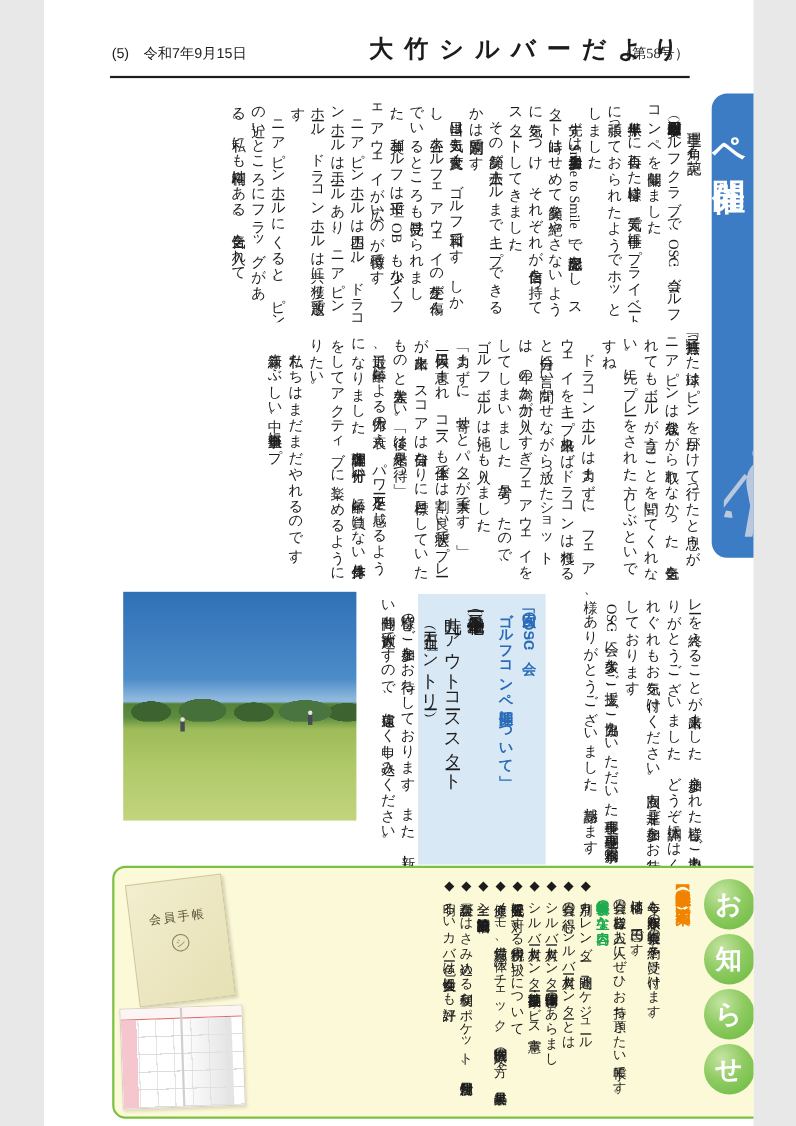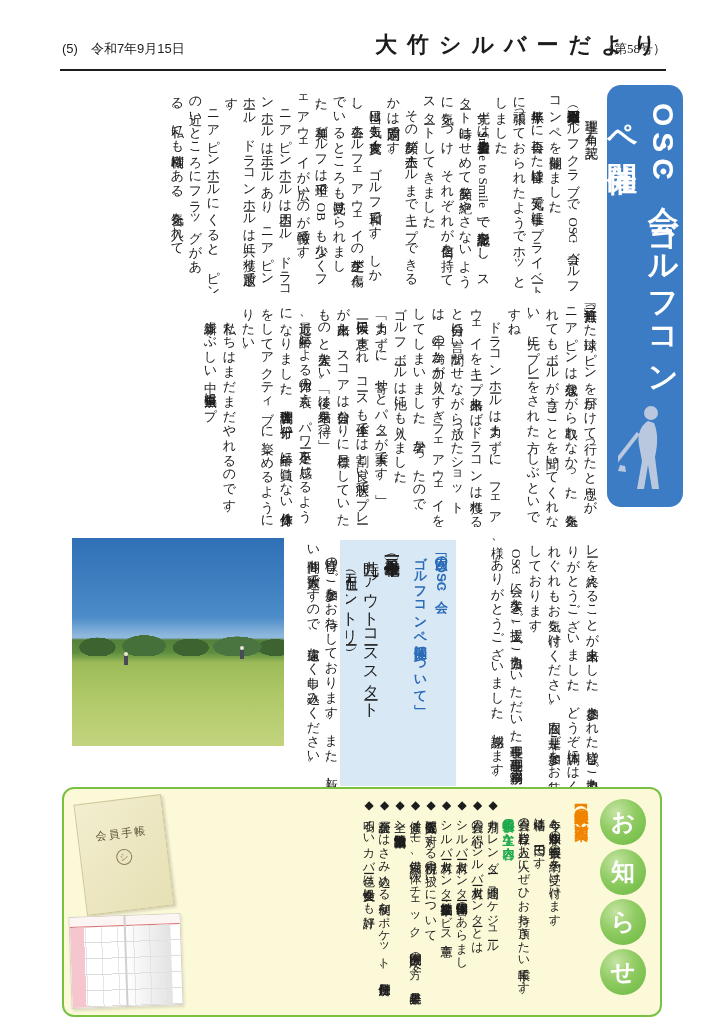--- a/index.html
+++ b/index.html
@@ -1,18 +1,18 @@
 <!DOCTYPE html>
 <html lang="ja"><head>
 <meta charset="utf-8">
 <style>
   * { margin:0; padding:0; box-sizing:border-box; }
   html,body { background:#e8e8e8; }
   .page {
-    position:relative; width:724px; height:1024px; margin:0 auto;
+    position:relative; width:645px; height:1024px; margin:0 auto;
     background:#ffffff; overflow:hidden;
     font-family:"Liberation Serif","DejaVu Serif",serif;
     color:#1c1c1c;
   }
   
   .masthead { position:absolute; top:30px; left:60px; right:58px; height:34px; }
   .mh-left  { position:absolute; left:2px; top:10px; font-size:13px;
               font-family:"Liberation Sans","DejaVu Sans",sans-serif; }
   .mh-title { position:absolute; left:0; right:0; top:0; text-align:right;
               font-size:22px; font-weight:bold; letter-spacing:10px;

